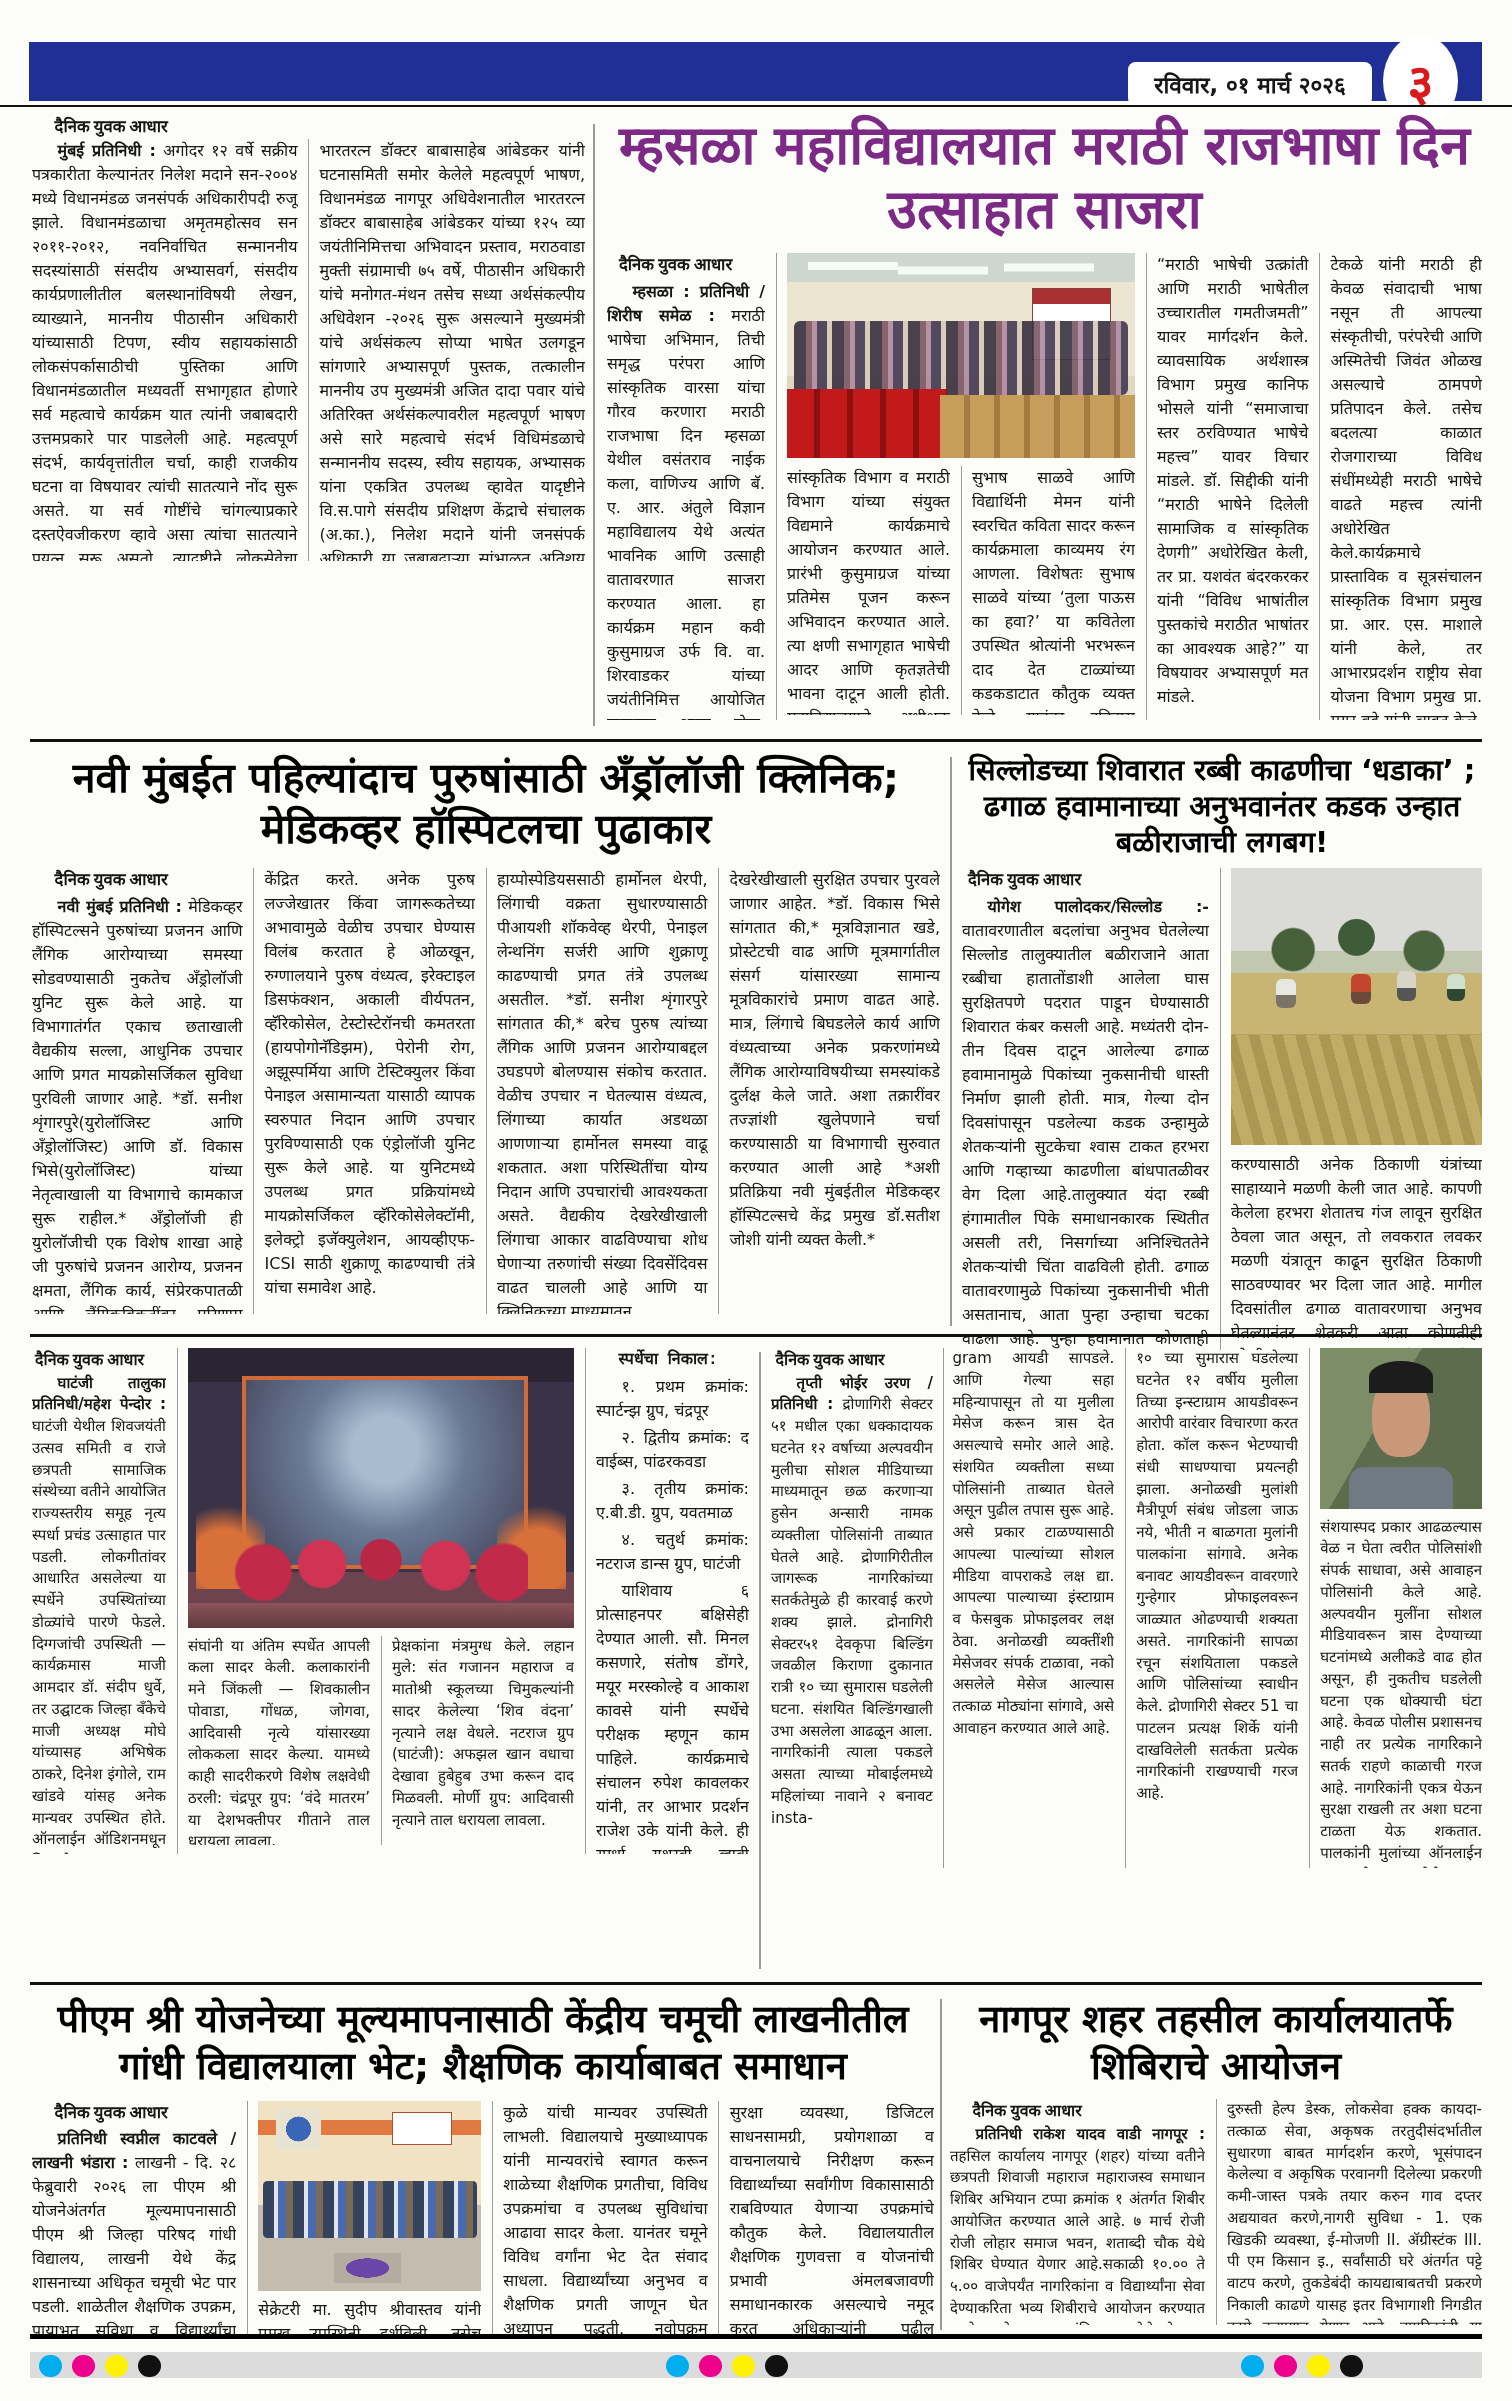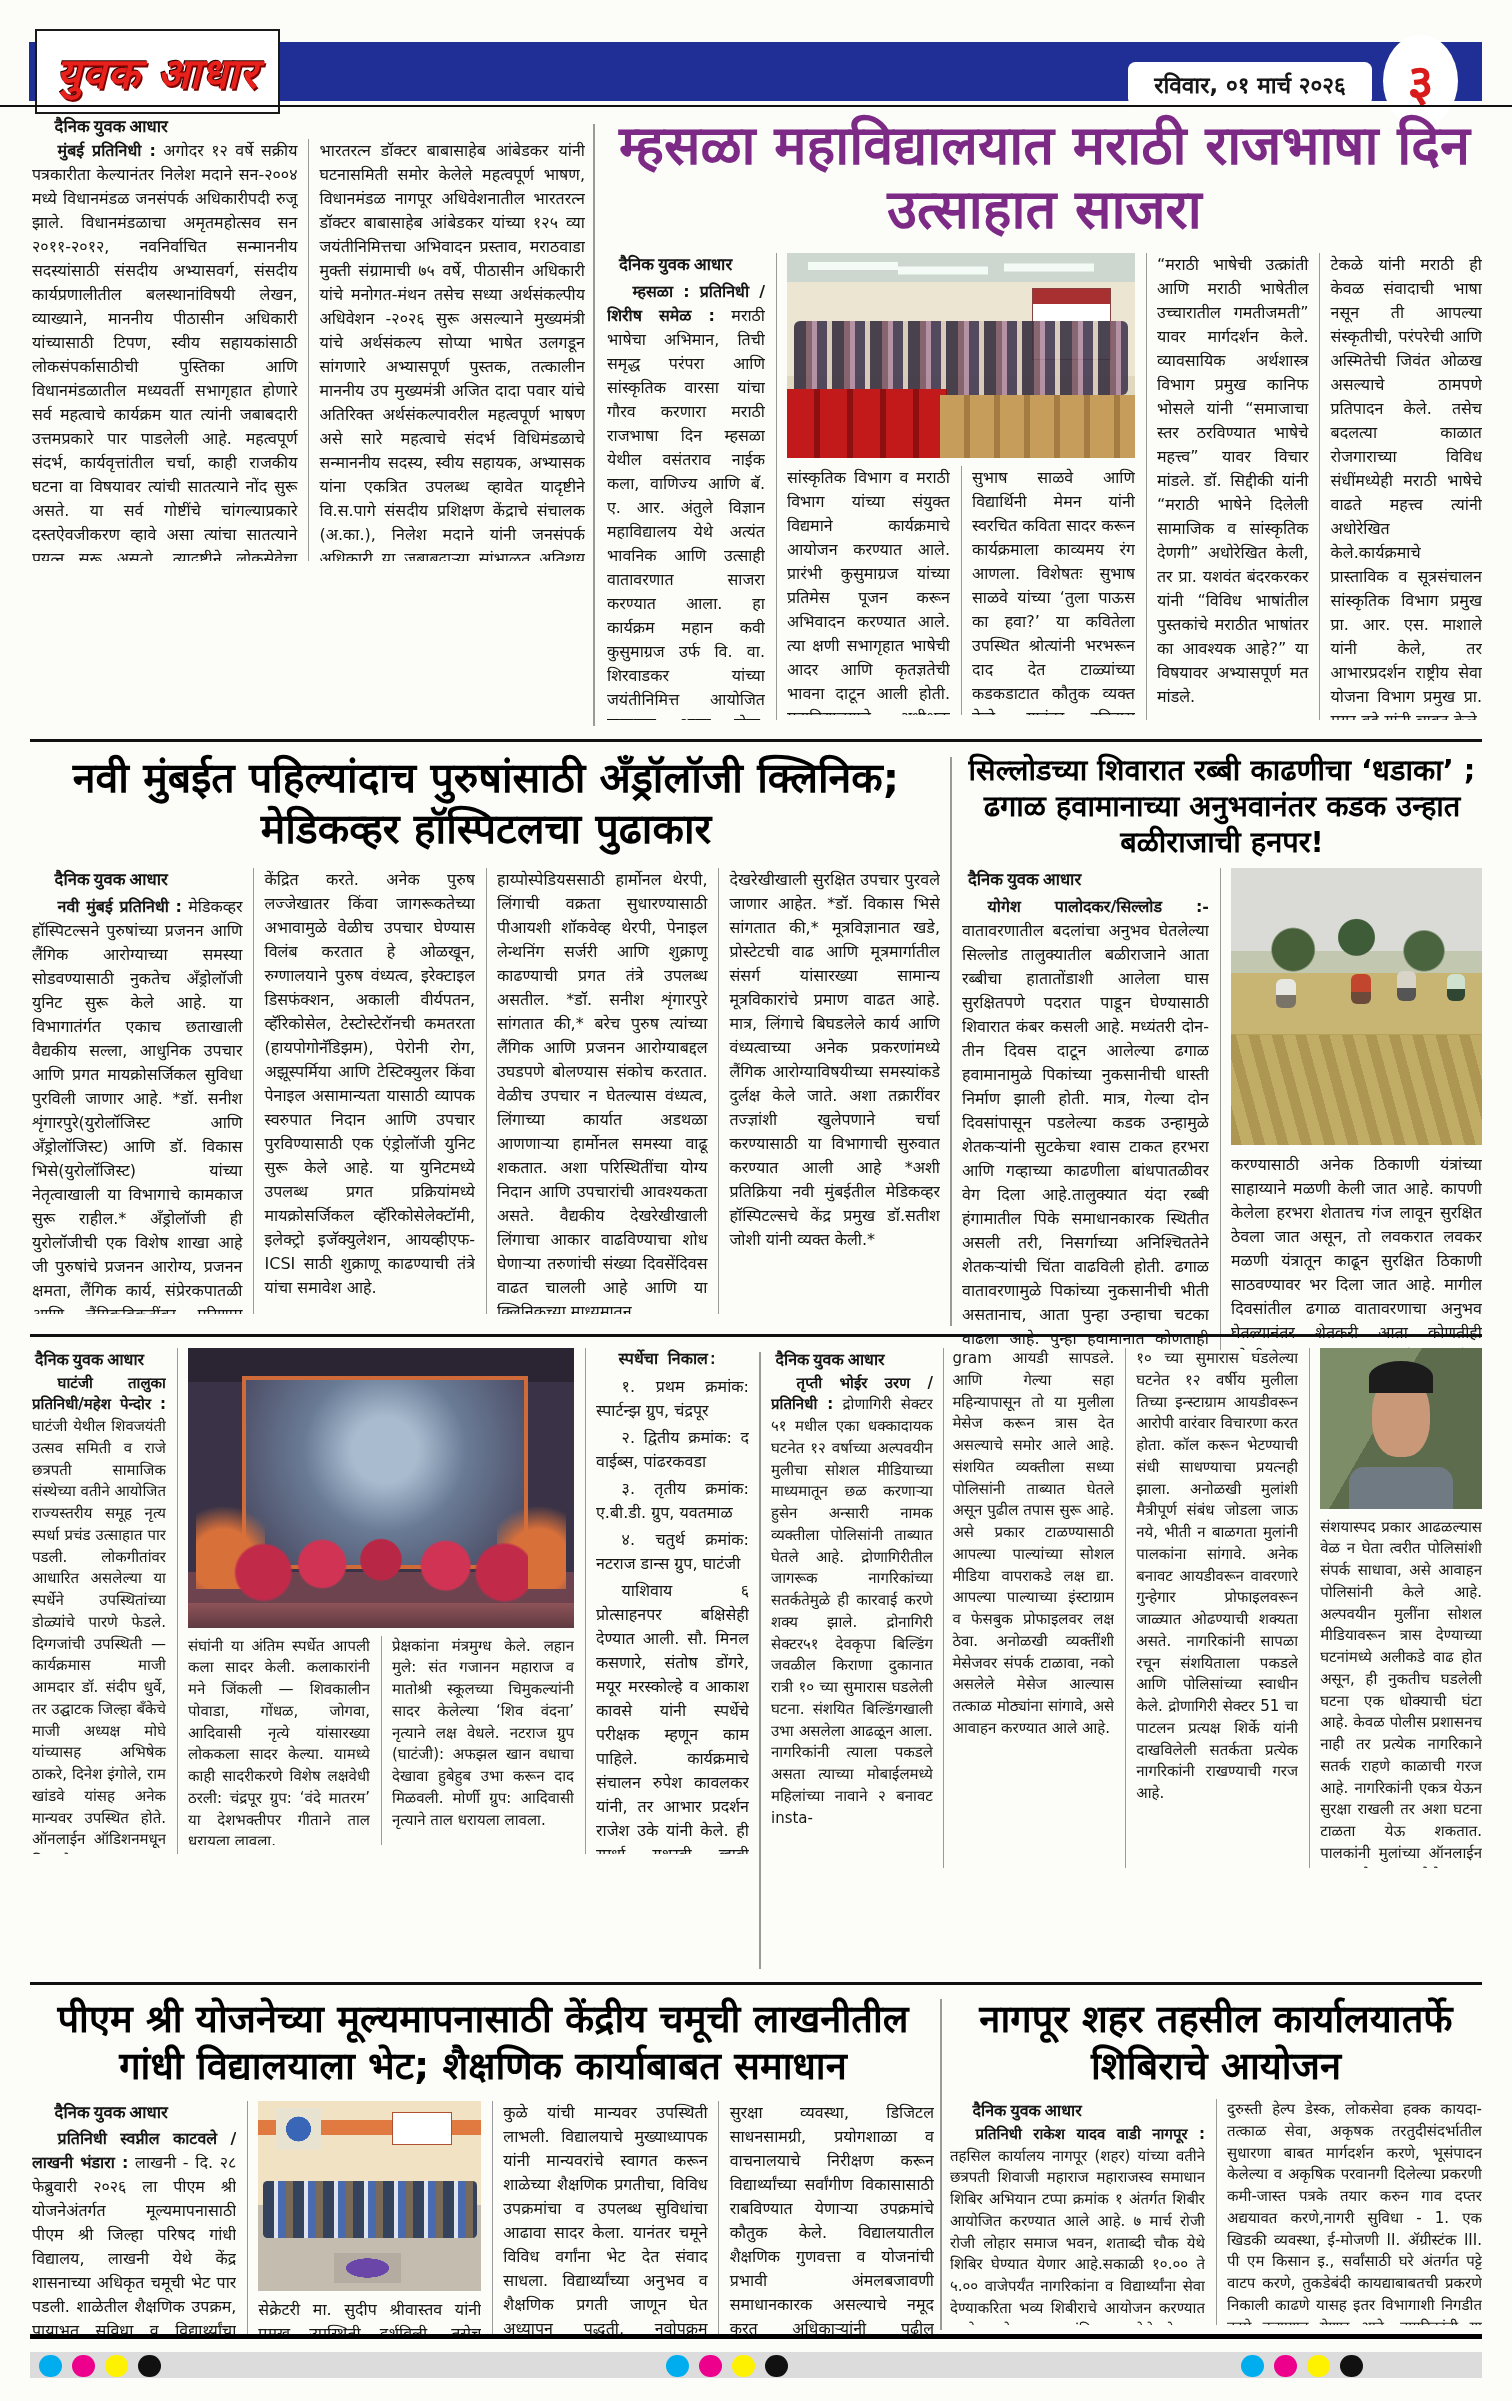--- a/index.html
+++ b/index.html
@@ -38,23 +38,20 @@
   .gray-bar{position:absolute;left:30px;top:2352px;width:1452px;height:25.6px;background:#dcdcdc;}
   .dots{position:absolute;top:2354px;height:24px;display:flex;align-items:center;}
   .dot{width:22.6px;height:22.6px;border-radius:50%;display:inline-block;margin-right:10.5px;}
 </style>
 </head>
 <body>
 
 <div class="page">
 
   <div class="mast-bar"></div>
-  <div class="logo-box">
-    <span class="logo-text">युवक आधार</span>
-  </div>
   <div class="date-box">
     <span>रविवार, ०१ मार्च २०२६</span>
   </div>
   <div class="page-circle">
     <span>३</span>
   </div>
   <div class="mast-underline"></div>
 
   <section class="abs" style="left:32px;top:114px;width:553px;">
     <div class="credit">दैनिक युवक आधार</div>
@@ -118,21 +115,21 @@
       <div class="col" style="flex:1;">
         <p>हाय्पोस्पेडियससाठी हार्मोनल थेरपी, लिंगाची वक्रता सुधारण्यासाठी पीआयशी शॉकवेव्ह थेरपी, पेनाइल लेन्थनिंग सर्जरी आणि शुक्राणू काढण्याची प्रगत तंत्रे उपलब्ध असतील. *डॉ. सनीश शृंगारपुरे सांगतात की,* बरेच पुरुष त्यांच्या लैंगिक आणि प्रजनन आरोग्याबद्दल उघडपणे बोलण्यास संकोच करतात. वेळीच उपचार न घेतल्यास वंध्यत्व, लिंगाच्या कार्यात अडथळा आणणाऱ्या हार्मोनल समस्या वाढू शकतात. अशा परिस्थितींचा योग्य निदान आणि उपचारांची आवश्यकता असते. वैद्यकीय देखरेखीखाली लिंगाचा आकार वाढविण्याचा शोध घेणाऱ्या तरुणांची संख्या दिवसेंदिवस वाढत चालली आहे आणि या क्लिनिकच्या माध्यमातून</p>
       </div>
       <div class="col" style="flex:1;">
         <p>देखरेखीखाली सुरक्षित उपचार पुरवले जाणार आहेत. *डॉ. विकास भिसे सांगतात की,* मूत्रविज्ञानात खडे, प्रोस्टेटची वाढ आणि मूत्रमार्गातील संसर्ग यांसारख्या सामान्य मूत्रविकारांचे प्रमाण वाढत आहे. मात्र, लिंगाचे बिघडलेले कार्य आणि वंध्यत्वाच्या अनेक प्रकरणांमध्ये लैंगिक आरोग्याविषयीच्या समस्यांकडे दुर्लक्ष केले जाते. अशा तक्रारींवर तज्ज्ञांशी खुलेपणाने चर्चा करण्यासाठी या विभागाची सुरुवात करण्यात आली आहे *अशी प्रतिक्रिया नवी मुंबईतील मेडिकव्हर हॉस्पिटल्सचे केंद्र प्रमुख डॉ.सतीश जोशी यांनी व्यक्त केली.*</p>
       </div>
     </div>
   </section>
 
   <section class="abs" style="left:962px;top:753px;width:520px;">
-    <h1 class="hl" style="font-size:29px;margin:0 0 7.5px 0;">सिल्लोडच्या शिवारात रब्बी काढणीचा ‘धडाका’ ; ढगाळ हवामानाच्या अनुभवानंतर कडक उन्हात बळीराजाची हनपर!</h1>
+    <h1 class="hl" style="font-size:29px;margin:0 0 7.5px 0;">सिल्लोडच्या शिवारात रब्बी काढणीचा ‘धडाका’ ; ढगाळ हवामानाच्या अनुभवानंतर कडक उन्हात बळीराजाची लगबग!</h1>
     <div class="cols" style="height:482px;">
       <div class="col" style="flex:0 0 247px;">
         <div class="credit" style="margin-left:6px;">दैनिक युवक आधार</div>
         <p class="indent"><span class="lead">योगेश पालोदकर/सिल्लोड :-</span> <span>वातावरणातील बदलांचा अनुभव घेतलेल्या सिल्लोड तालुक्यातील बळीराजाने आता रब्बीचा हातातोंडाशी आलेला घास सुरक्षितपणे पदरात पाडून घेण्यासाठी शिवारात कंबर कसली आहे. मध्यंतरी दोन-तीन दिवस दाटून आलेल्या ढगाळ हवामानामुळे पिकांच्या नुकसानीची धास्ती निर्माण झाली होती. मात्र, गेल्या दोन दिवसांपासून पडलेल्या कडक उन्हामुळे शेतकऱ्यांनी सुटकेचा श्वास टाकत हरभरा आणि गव्हाच्या काढणीला बांधपातळीवर वेग दिला आहे.तालुक्यात यंदा रब्बी हंगामातील पिके समाधानकारक स्थितीत असली तरी, निसर्गाच्या अनिश्चिततेने शेतकऱ्यांची चिंता वाढविली होती. ढगाळ वातावरणामुळे पिकांच्या नुकसानीची भीती असतानाच, आता पुन्हा उन्हाचा चटका वाढला आहे. पुन्हा हवामानात कोणताही अनपेक्षित बदल होण्याआधी काढणी उरकून घेण्याकडे शेतकऱ्यांचा कल वाढला आहे. शिवारात सध्या पहाटपासूनच लगबग सुरू असून मिळेल त्या मजुरांसह, मजूर टंचाईवर मात</span></p>
       </div>
       <div class="col" style="flex:1;">
         <div class="photo" style="width:100%;height:277px;">
           <div class="ly" style="inset:0;background:linear-gradient(#dadad6 0 30%,#c2c8b0 30% 38%,#c9b573 38% 60%,#b7a25c 60% 100%);"></div>
           <div class="ly" style="left:8%;top:16%;width:84%;height:22%;background:radial-gradient(circle at 20% 60%, #48603a 0 12%, transparent 13%),radial-gradient(circle at 50% 40%, #3f5c38 0 16%, transparent 17%),radial-gradient(circle at 82% 62%, #4a6440 0 11%, transparent 12%);"></div>
           <div class="ly" style="left:18%;top:40%;width:19.6px;height:29px;background:linear-gradient(#e8e8e2 0 55%,#7a7468 55% 100%);border-radius:6px;"></div>

